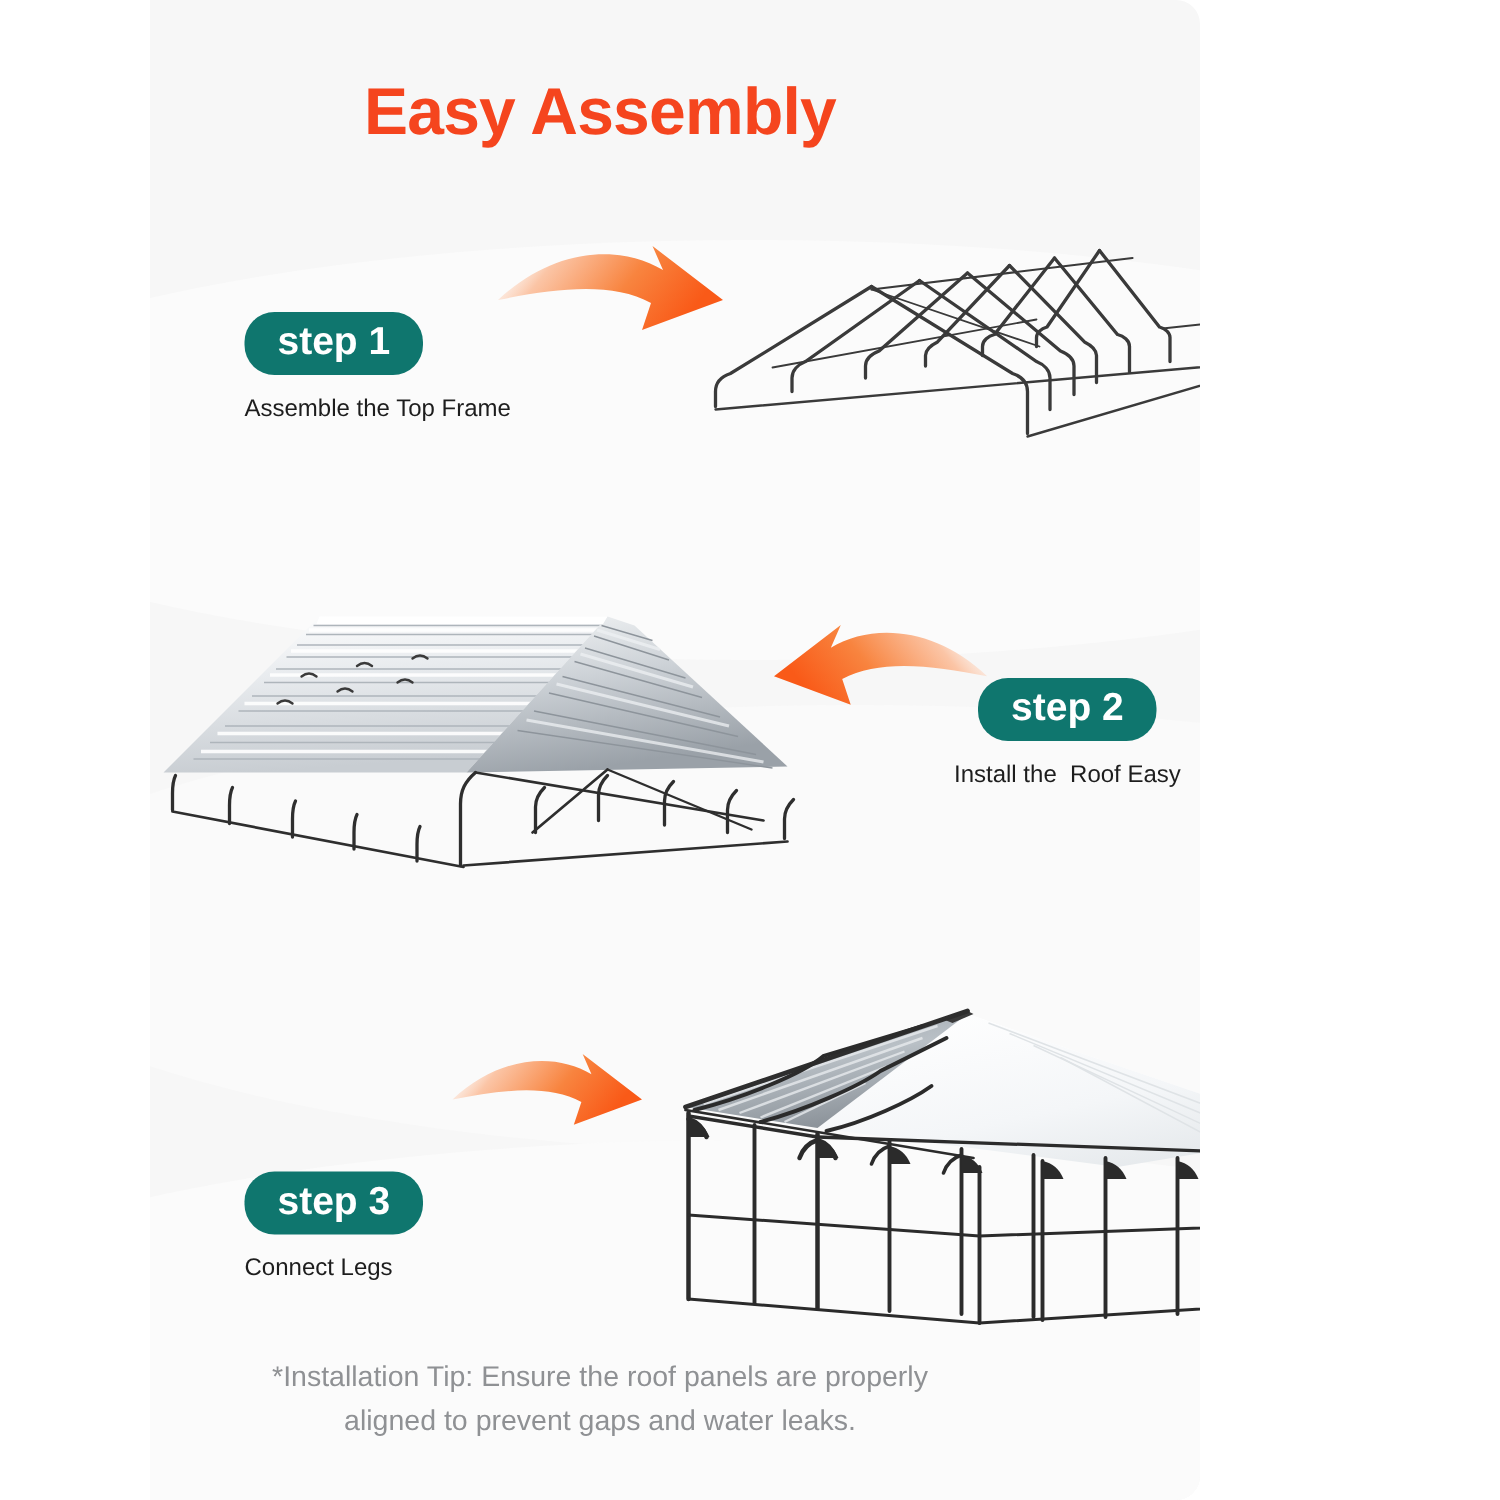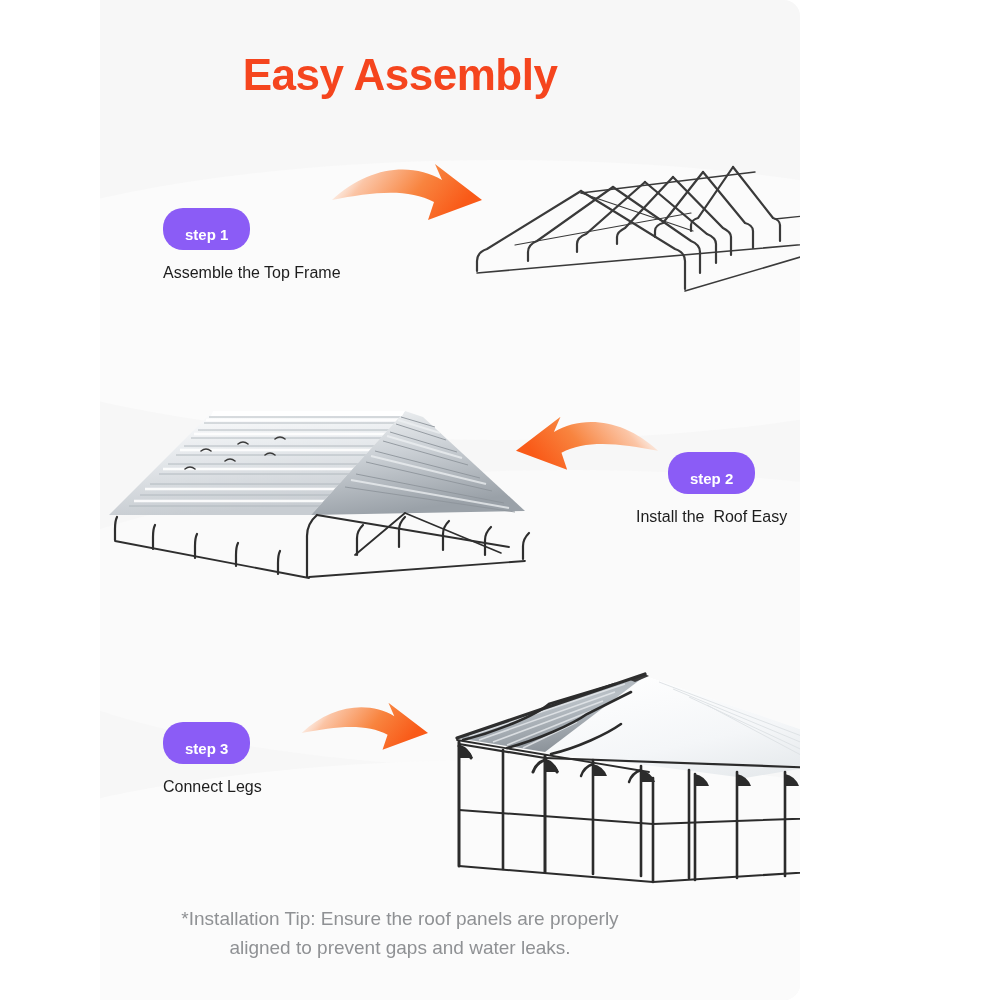--- a/index.html
+++ b/index.html
@@ -42,39 +42,39 @@
     font-size:44px;
     font-weight:bold;
     letter-spacing:-0.5px;
     color:#f5451e;
   }
 
   
   .step-block{ position:absolute; }
   .badge{
     display:inline-block;
-    background:#8b5cf6;
+    background:#0f766e;
     color:#ffffff;
-    font-size:15px;
+    font-size:26px;
     font-weight:bold;
-    padding:18px 22px 7px 22px;
+    padding:5px 22px 7px 22px;
     border-radius:20px;
     line-height:1.15;
     white-space:nowrap;
   }
   .step-label{
     margin-top:14px;
     font-size:16px;
     color:#1d1d1d;
     white-space:pre;
   }
   .s1{ left:163px; top:208px; }
   .s2{ left:636px; top:452px; text-align:left; }
   .s2 .badge-wrap{ text-align:center; }
-  .s3{ left:163px; top:722px; }
+  .s3{ left:163px; top:781px; }
 
   
   .arrow{ position:absolute; }
   .a1{ left:330px; top:152px; }
   .a2{ left:480px; top:398px; }
   .a3{ left:300px; top:688px; }
 
   
   .illus{ position:absolute; }
   .i1{ left:455px; top:145px; }

